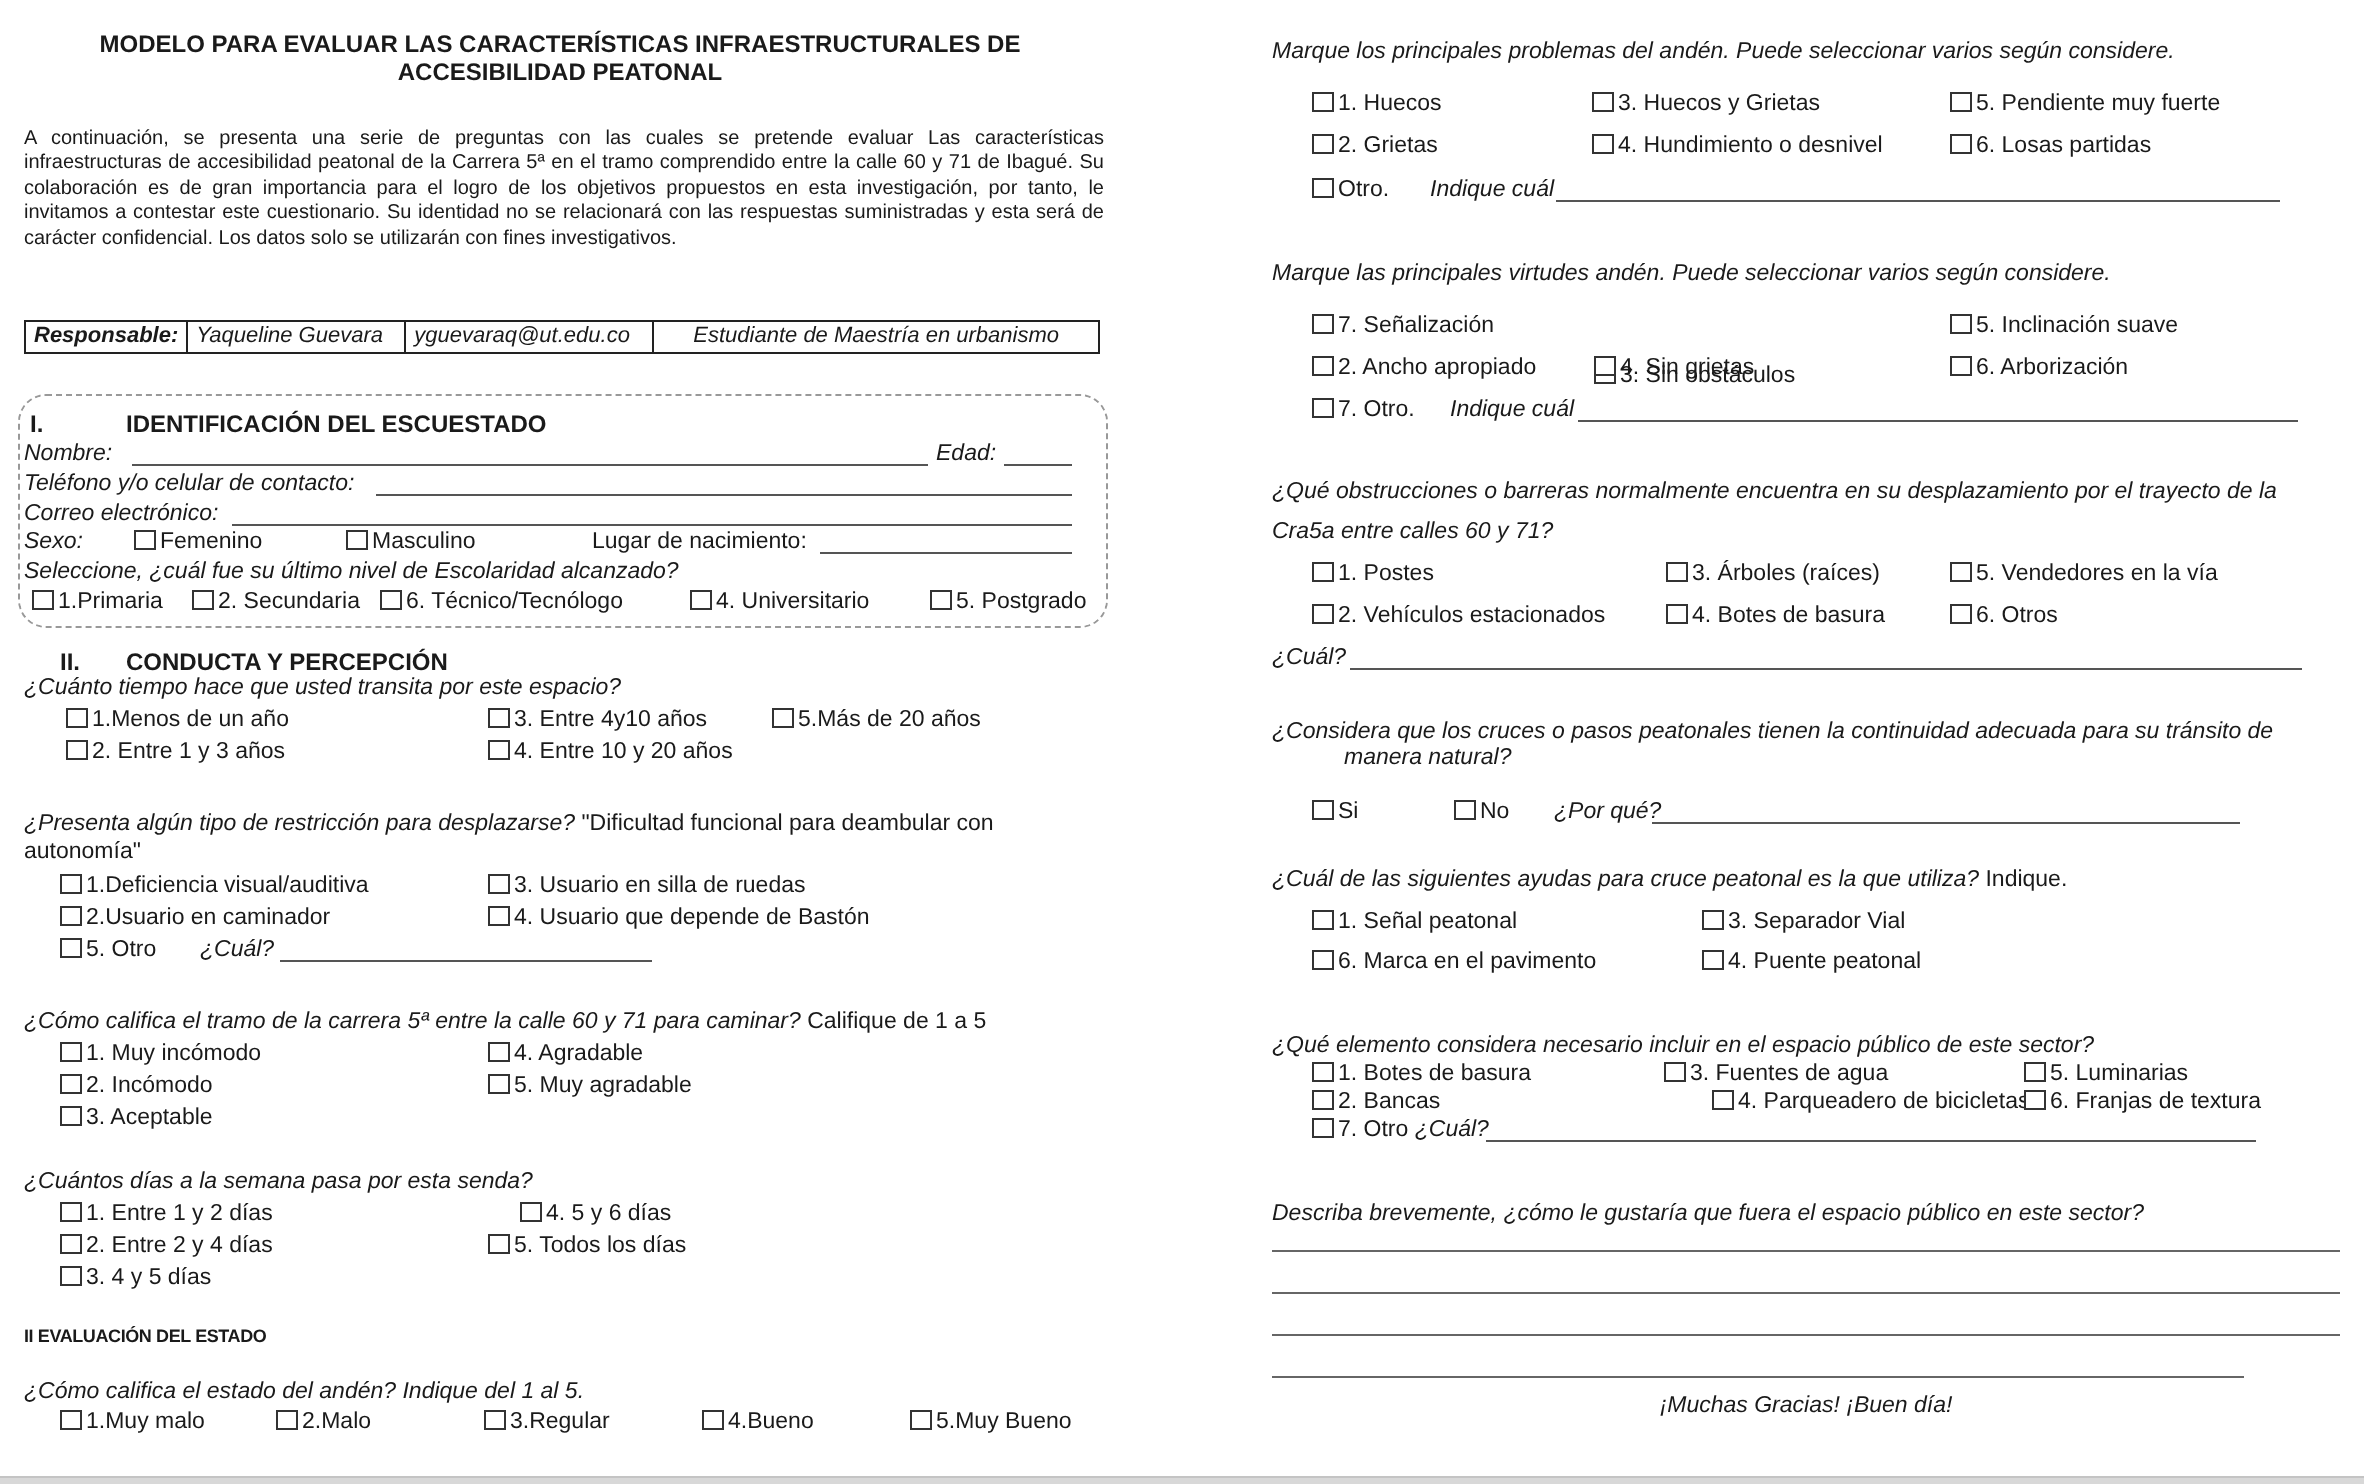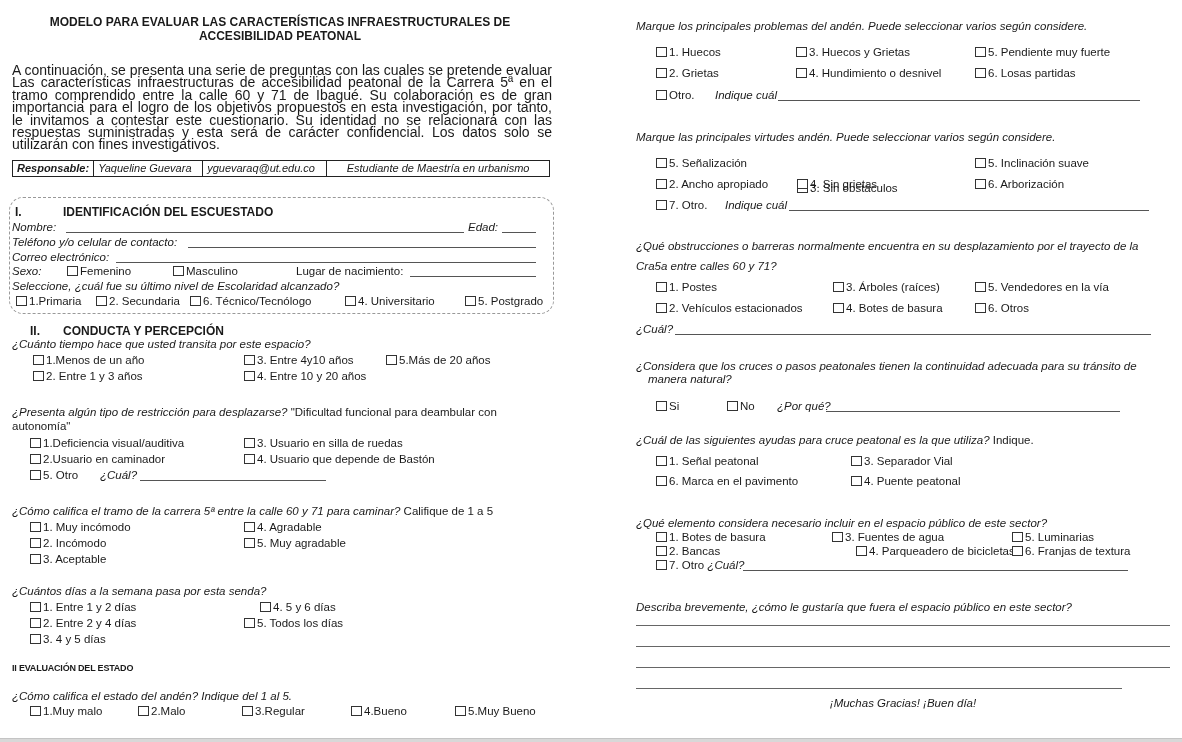--- a/index.html
+++ b/index.html
@@ -3,21 +3,21 @@
 <meta charset="utf-8">
 <style>
   html,body{margin:0;padding:0;background:#fff;}
   body{width:1182px;height:742px;position:relative;overflow:hidden;font-family:"Liberation Sans",sans-serif;color:#1a1a1a;font-size:11.5px;}
   .page{position:absolute;top:0;left:0;width:1182px;height:738px;}
   .bottom-bar{position:absolute;left:0;top:738px;width:1182px;height:4px;background:#d8d8d8;border-top:1px solid #c4c4c4;}
   .abs{position:absolute;white-space:nowrap;}
   .it{font-style:italic;}
   .cb{display:inline-block;width:11px;height:10px;border:1px solid #333;vertical-align:-1px;margin-right:2px;box-sizing:border-box;background:#fff;}
   .title{position:absolute;left:30px;width:500px;top:15px;text-align:center;font-weight:bold;font-size:12px;line-height:14px;}
-  .intro{position:absolute;left:12px;top:64px;width:540px;text-align:justify;font-size:14px;line-height:12.4px;}
+  .intro{position:absolute;left:12px;top:64px;width:540px;text-align:justify;font-size:10px;line-height:12.4px;}
   table.resp{position:absolute;left:12px;top:160px;width:538px;border-collapse:collapse;font-size:11px;}
   table.resp td{border:1.5px solid #222;padding:1px 4px;font-style:italic;vertical-align:top;line-height:13px;}
   .dashbox{position:absolute;left:9px;top:197px;width:543px;height:115px;border:1.2px dashed #999;border-radius:14px;}
   .sec-h{font-weight:bold;font-size:12px;}
   .sec-small{font-weight:bold;font-size:9px;letter-spacing:-.2px;}
   .long-line{position:absolute;height:0;border-bottom:1px solid #555;}
 </style>
 </head>
 <body>
 
@@ -115,21 +115,21 @@
   <div class="abs" style="left:656px;top:67px;"><span class="cb"></span><span>2. Grietas</span></div>
   <div class="abs" style="left:796px;top:46px;"><span class="cb"></span><span>3. Huecos y Grietas</span></div>
   <div class="abs" style="left:796px;top:67px;"><span class="cb"></span><span>4. Hundimiento o desnivel</span></div>
   <div class="abs" style="left:975px;top:46px;"><span class="cb"></span><span>5. Pendiente muy fuerte</span></div>
   <div class="abs" style="left:975px;top:67px;"><span class="cb"></span><span>6.  Losas partidas</span></div>
   <div class="abs" style="left:656px;top:89px;"><span class="cb"></span><span>Otro.</span></div>
   <div class="abs it" style="left:715px;top:89px;">Indique cuál</div>
   <div class="long-line" style="left:778px;top:100px;width:362px;"></div>
 
   <div class="abs it" style="left:636px;top:131px;">Marque las principales virtudes andén. Puede seleccionar varios según considere.</div>
-  <div class="abs" style="left:656px;top:157px;"><span class="cb"></span><span>5. Señalización</span></div>
+  <div class="abs" style="left:656px;top:157px;"><span class="cb"></span><span>7. Señalización</span></div>
   <div class="abs" style="left:656px;top:178px;"><span class="cb"></span><span>2. Ancho apropiado</span></div>
   <div class="abs" style="left:797px;top:157px;margin-top:25px;"><span class="cb"></span><span>3. Sin obstáculos</span></div>
   <div class="abs" style="left:797px;top:178px;"><span class="cb"></span><span>4. Sin grietas</span></div>
   <div class="abs" style="left:975px;top:157px;"><span class="cb"></span><span>5. Inclinación suave</span></div>
   <div class="abs" style="left:975px;top:178px;"><span class="cb"></span><span>6. Arborización</span></div>
   <div class="abs" style="left:656px;top:199px;"><span class="cb"></span><span>7. Otro.</span></div>
   <div class="abs it" style="left:725px;top:199px;">Indique cuál</div>
   <div class="long-line" style="left:789px;top:210px;width:360px;"></div>
 
   <div class="abs it" style="left:636px;top:240px;">¿Qué obstrucciones o barreras normalmente encuentra en su desplazamiento por el trayecto de la</div>
@@ -137,21 +137,21 @@
   <div class="abs" style="left:656px;top:281px;"><span class="cb"></span><span>1. Postes</span></div>
   <div class="abs" style="left:656px;top:302px;"><span class="cb"></span><span>2. Vehículos estacionados</span></div>
   <div class="abs" style="left:833px;top:281px;"><span class="cb"></span><span>3. Árboles (raíces)</span></div>
   <div class="abs" style="left:833px;top:302px;"><span class="cb"></span><span>4. Botes de basura</span></div>
   <div class="abs" style="left:975px;top:281px;"><span class="cb"></span><span>5. Vendedores en la vía</span></div>
   <div class="abs" style="left:975px;top:302px;"><span class="cb"></span><span>6. Otros</span></div>
   <div class="abs it" style="left:636px;top:323px;">¿Cuál?</div>
   <div class="long-line" style="left:675px;top:334px;width:476px;"></div>
 
   <div class="abs it" style="left:636px;top:360px;">¿Considera que los cruces o pasos peatonales tienen la continuidad adecuada para su tránsito de</div>
-  <div class="abs it" style="left:648px;top:373px;">manera natural?</div>
+  <div class="abs it" style="left:672px;top:373px;">manera natural?</div>
   <div class="abs" style="left:656px;top:400px;"><span class="cb"></span><span>Si</span></div>
   <div class="abs" style="left:727px;top:400px;"><span class="cb"></span><span>No</span></div>
   <div class="abs it" style="left:777px;top:400px;">¿Por qué?</div>
   <div class="long-line" style="left:826px;top:411px;width:294px;"></div>
 
   <div class="abs" style="left:636px;top:434px;"><span class="it">¿Cuál de las siguientes ayudas para cruce peatonal es la que utiliza?</span><span>  Indique.</span></div>
   <div class="abs" style="left:656px;top:455px;"><span class="cb"></span><span>1.  Señal peatonal</span></div>
   <div class="abs" style="left:656px;top:475px;"><span class="cb"></span><span>6.  Marca en el pavimento</span></div>
   <div class="abs" style="left:851px;top:455px;"><span class="cb"></span><span>3. Separador Vial</span></div>
   <div class="abs" style="left:851px;top:475px;"><span class="cb"></span><span>4. Puente peatonal</span></div>

